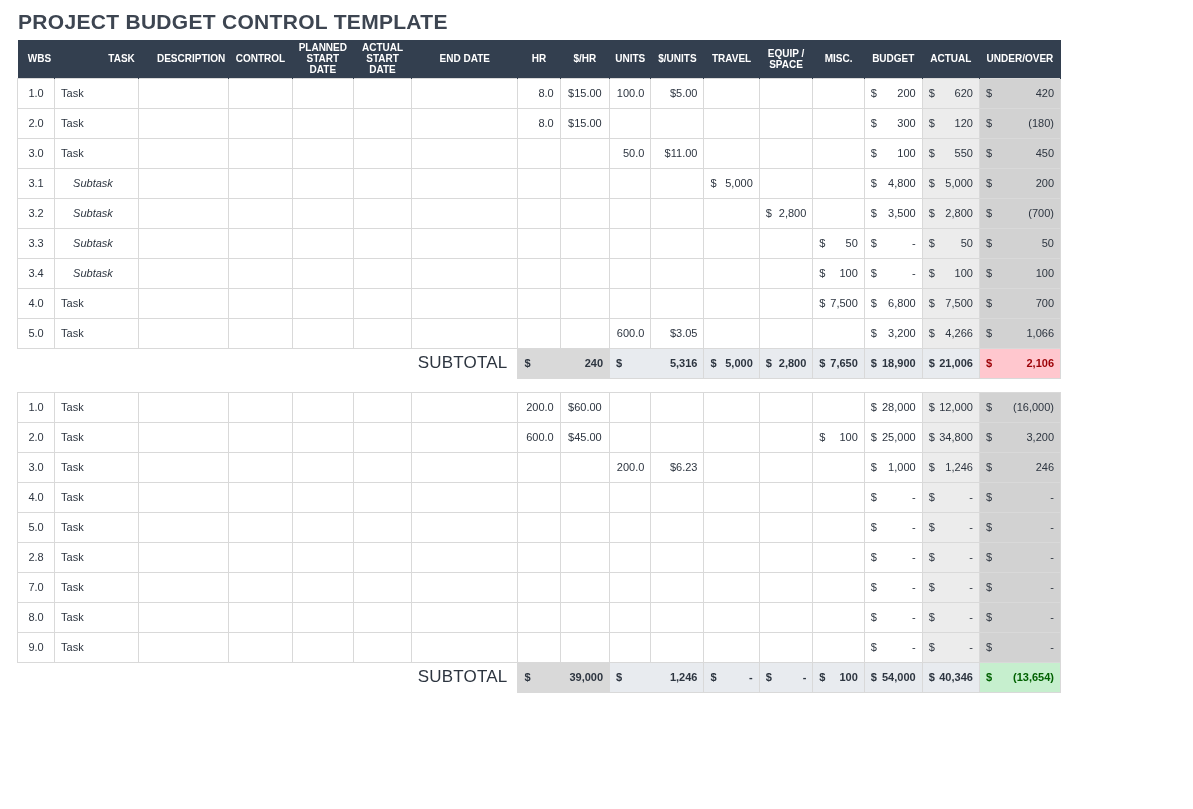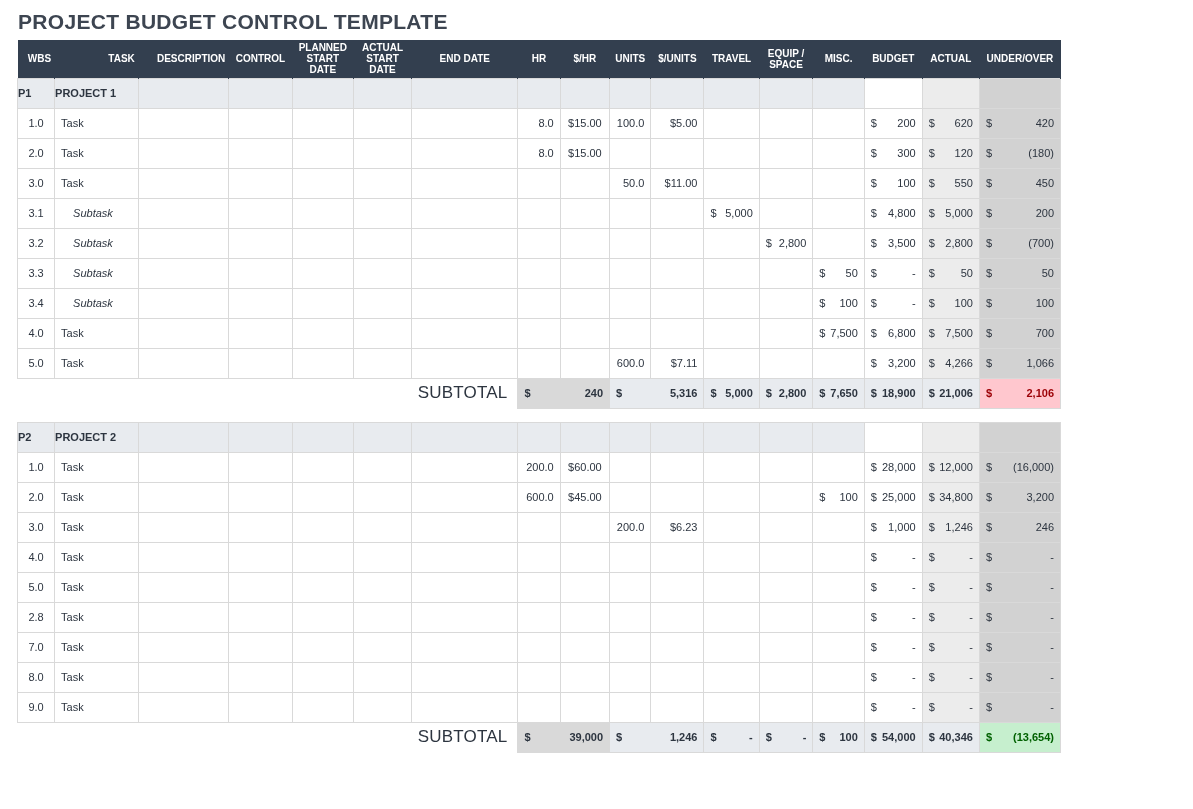--- a/index.html
+++ b/index.html
@@ -159,39 +159,20 @@
         <th>$/UNITS</th>
         <th>TRAVEL</th>
         <th>EQUIP / SPACE</th>
         <th>MISC.</th>
         <th>BUDGET</th>
         <th>ACTUAL</th>
         <th>UNDER/OVER</th>
       </tr>
     </thead>
     <tbody id="tbody">
-        <tr class="prow">
-          <td class="lft">P1</td>
-          <td class="lft">PROJECT 1</td>
-          <td class="gray"></td>
-          <td class="gray"></td>
-          <td class="gray"></td>
-          <td class="gray"></td>
-          <td class="gray"></td>
-          <td class="gray dashR"></td>
-          <td class="gray"></td>
-          <td class="gray dashL dashR"></td>
-          <td class="gray"></td>
-          <td class="gray"></td>
-          <td class="gray"></td>
-          <td class="gray"></td>
-          <td class="budget"></td>
-          <td class="actual"></td>
-          <td class="uoc"></td>
-        </tr>
         <tr class="r">
           <td class="ctr">1.0</td>
           <td class="lft" style="">Task</td>
           <td></td>
           <td></td>
           <td></td>
           <td></td>
           <td class="dashR"></td>
           <td class="rgt">8.0</td>
           <td class="rgt dashL dashR">$15.00</td>
@@ -485,21 +466,21 @@
           <td class="ctr">5.0</td>
           <td class="lft" style="">Task</td>
           <td></td>
           <td></td>
           <td></td>
           <td></td>
           <td class="dashR"></td>
           <td class="rgt"></td>
           <td class="rgt dashL dashR"></td>
           <td class="rgt">600.0</td>
-          <td class="rgt">$7.11</td>
+          <td class="rgt">$3.05</td>
           <td class="money ">
             <span class="sym"></span>
             <span class="num"></span>
           </td>
           <td class="money ">
             <span class="sym"></span>
             <span class="num"></span>
           </td>
           <td class="money ">
             <span class="sym"></span>
@@ -550,39 +531,20 @@
             <span class="num">21,006</span>
           </td>
           <td class="red money">
             <span class="sym">$</span>
             <span class="num">2,106</span>
           </td>
         </tr>
         <tr class="spacer">
           <td class="nb" colspan="17"></td>
         </tr>
-        <tr class="prow">
-          <td class="lft">P2</td>
-          <td class="lft">PROJECT 2</td>
-          <td class="gray"></td>
-          <td class="gray"></td>
-          <td class="gray"></td>
-          <td class="gray"></td>
-          <td class="gray"></td>
-          <td class="gray dashR"></td>
-          <td class="gray"></td>
-          <td class="gray dashL dashR"></td>
-          <td class="gray"></td>
-          <td class="gray"></td>
-          <td class="gray"></td>
-          <td class="gray"></td>
-          <td class="budget"></td>
-          <td class="actual"></td>
-          <td class="uoc"></td>
-        </tr>
         <tr class="r">
           <td class="ctr">1.0</td>
           <td class="lft" style="">Task</td>
           <td></td>
           <td></td>
           <td></td>
           <td></td>
           <td class="dashR"></td>
           <td class="rgt">200.0</td>
           <td class="rgt dashL dashR">$60.00</td>

